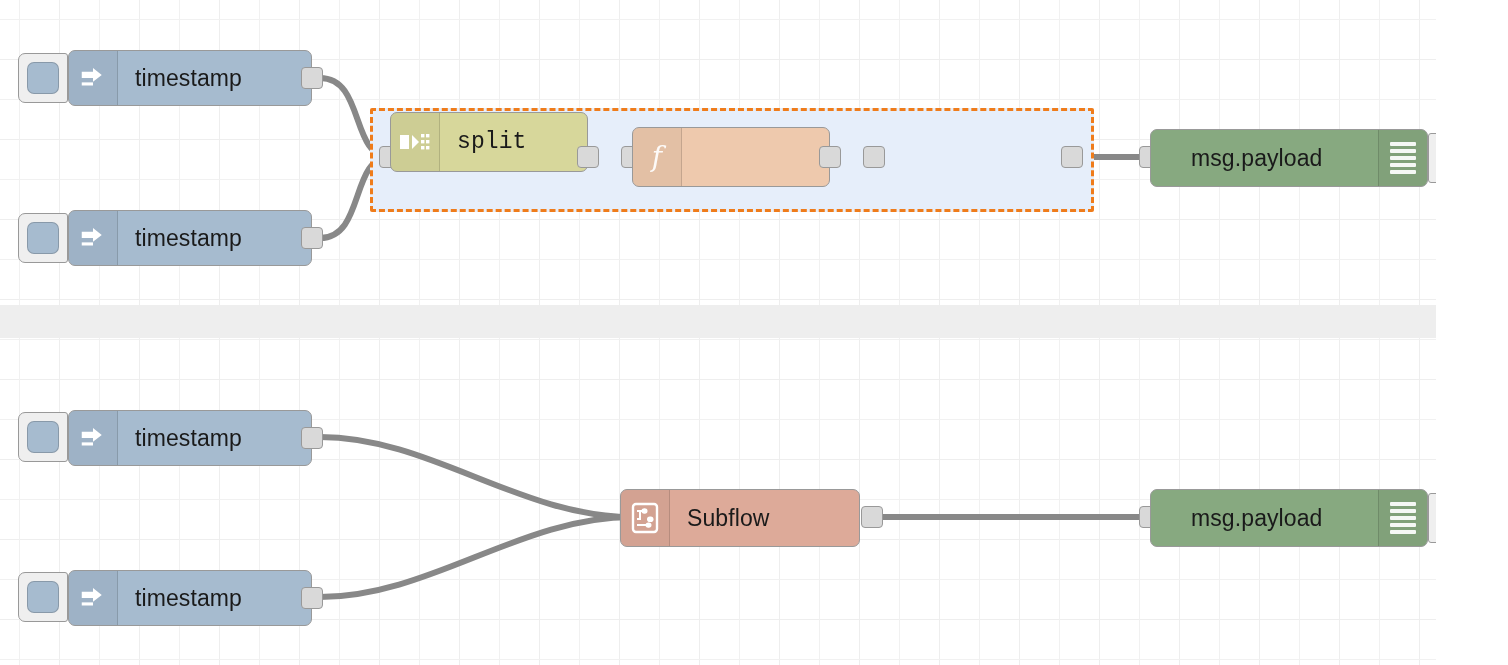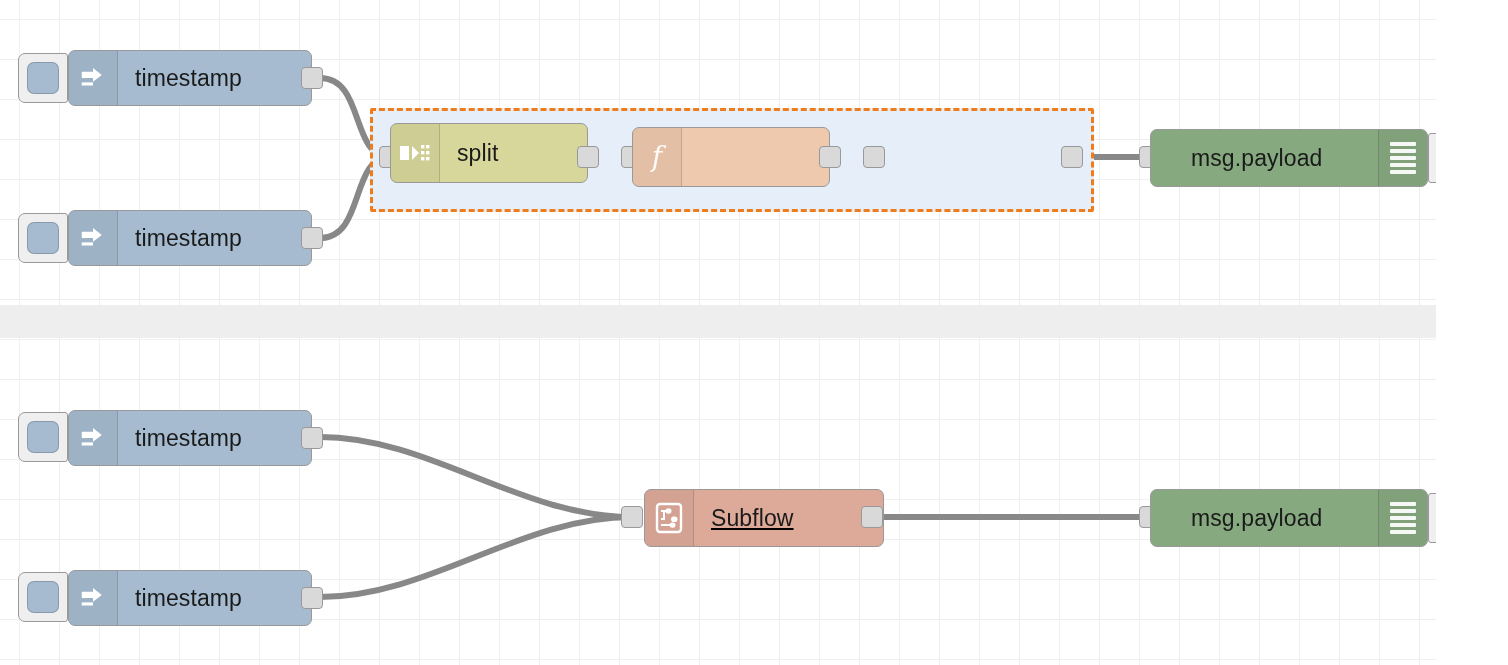--- a/index.html
+++ b/index.html
@@ -224,21 +224,21 @@
       <svg class="glyph" width="30" height="30" viewBox="0 0 24 24" aria-hidden="true">
         <path fill="#ffffff" d="M3 7h9V4l7 5.5-7 5.5v-3H3z"></path>
         <path fill="#ffffff" d="M3 15.5h9v2.5H3z"></path>
       </svg>
     </div>
     <div class="label" style="padding-left:17px;">timestamp</div>
   </div>
   <div class="port" style="left:301px; top:227px;"></div>
 
   <div class="port" style="left:379px; top:146px;"></div>
-  <div class="node split" style="left:390px; top:123px; width:198px; height:60px;">
+  <div class="node split" style="left:390px; top:112px; width:198px; height:60px;font-family:Liberation Mono, monospace;">
     <div class="icon-tray left">
       <svg class="glyph" width="34" height="22" viewBox="0 0 34 22" aria-hidden="true">
         <rect x="2" y="4" width="9" height="14" fill="#ffffff"></rect>
         <path d="M14 4 L21 11 L14 18 Z" fill="#ffffff"></path>
         <g fill="#ffffff">
           <rect x="23" y="3" width="3.4" height="3.4"></rect>
           <rect x="28" y="3" width="3.4" height="3.4"></rect>
           <rect x="23" y="9" width="3.4" height="3.4"></rect>
           <rect x="28" y="9" width="3.4" height="3.4"></rect>
           <rect x="23" y="15" width="3.4" height="3.4"></rect>
@@ -303,21 +303,21 @@
       <svg class="glyph" width="30" height="30" viewBox="0 0 24 24" aria-hidden="true">
         <path fill="#ffffff" d="M3 7h9V4l7 5.5-7 5.5v-3H3z"></path>
         <path fill="#ffffff" d="M3 15.5h9v2.5H3z"></path>
       </svg>
     </div>
     <div class="label" style="padding-left:17px;">timestamp</div>
   </div>
   <div class="port" style="left:301px; top:587px;"></div>
 
   <div class="port" style="left:621px; top:506px;"></div>
-  <div class="node subflow" style="left:644px; top:489px; width:240px; height:58px;text-decoration:underline;">
+  <div class="node subflow" style="left:620px; top:489px; width:240px; height:58px;">
     <div class="icon-tray left">
       <svg class="glyph" width="32" height="34" viewBox="0 0 32 34" aria-hidden="true">
         <rect x="4" y="3" width="24" height="28" rx="3" ry="3" fill="none" stroke="#ffffff" stroke-width="2.4"></rect>
         <g stroke="#ffffff" stroke-width="2" fill="none">
           <path d="M8 10 h5"></path>
           <path d="M8 18 h3 v-8 h6"></path>
           <path d="M8 24 h9"></path>
         </g>
         <g fill="#ffffff">
           <rect x="12.5" y="7.2" width="6" height="5.6" rx="2.8"></rect>

